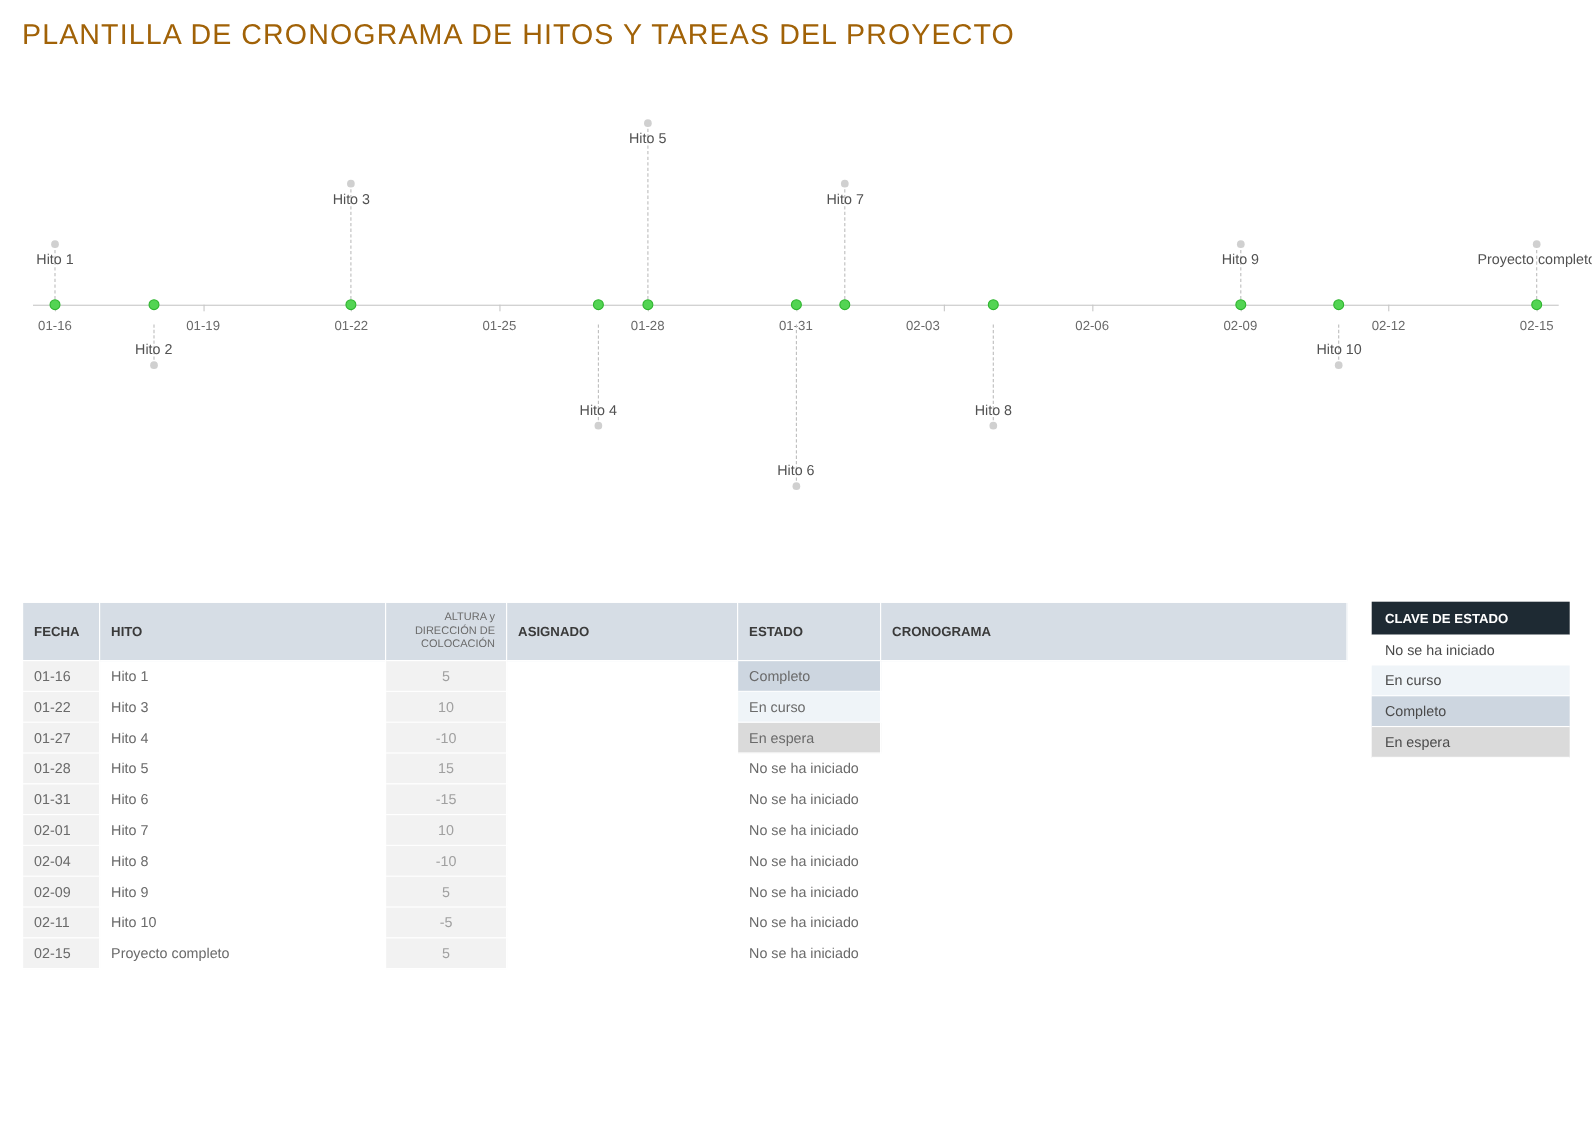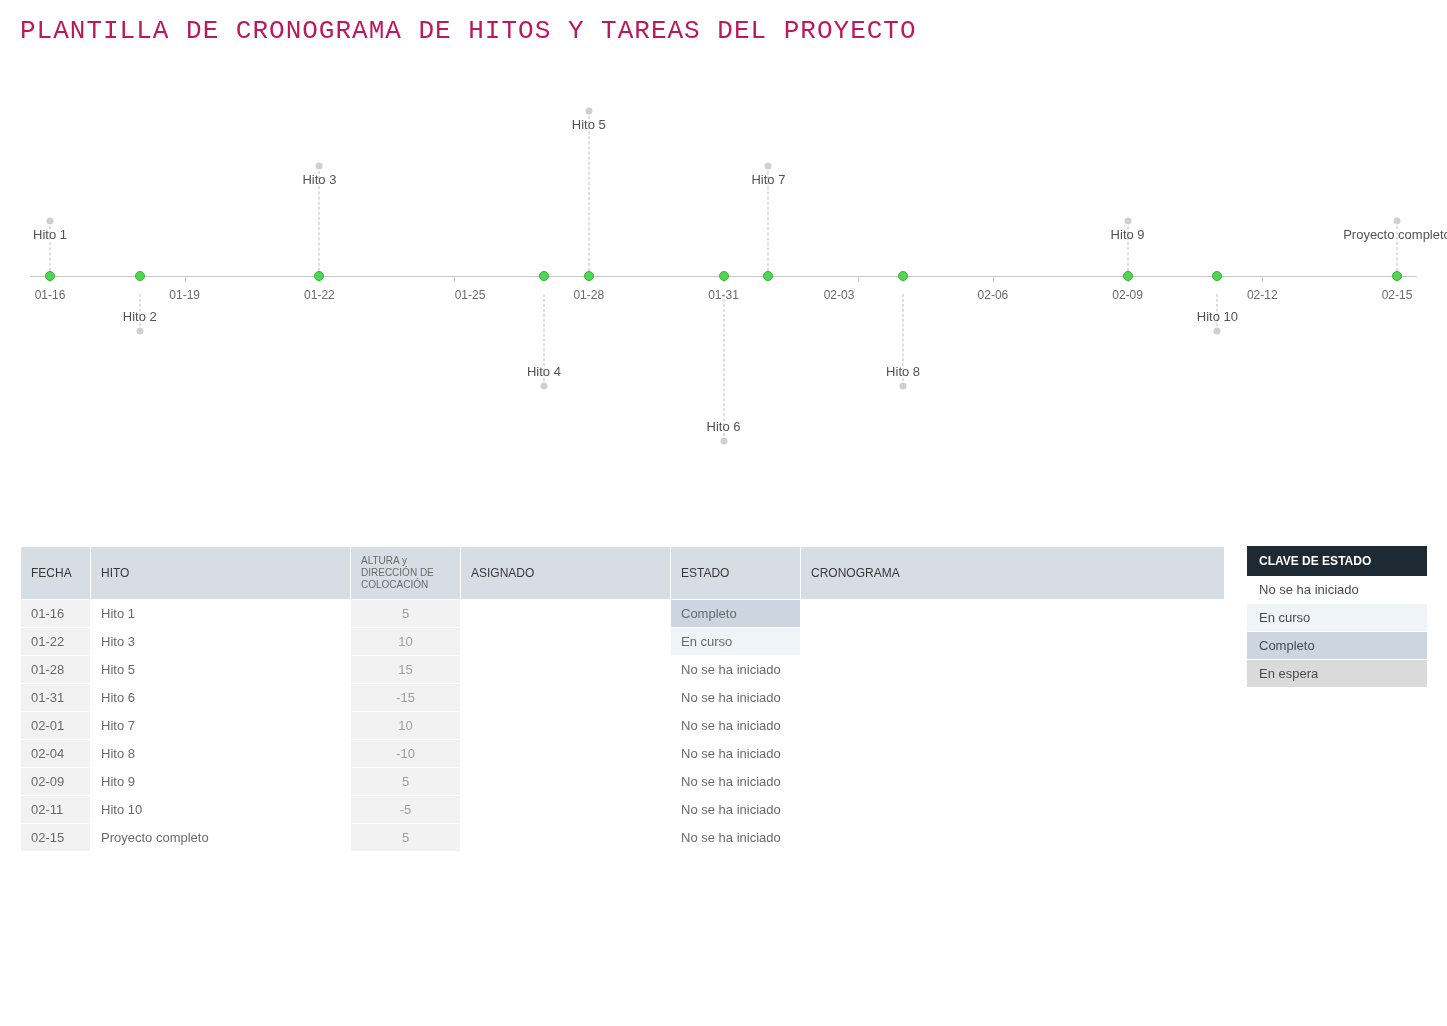--- a/index.html
+++ b/index.html
@@ -4,26 +4,25 @@
 <style>
   * { box-sizing: border-box; }
   body {
     margin: 0;
     padding: 16px 20px;
     font-family: "Segoe UI", "Century Gothic", Arial, sans-serif;
     color: #4a4a4a;
     background: #fff;
   }
   h1.page-title {
-    color: #be185d;
+    color: #a16207;
     font-weight: 400;
     letter-spacing: 1px;
     margin: 0 0 40px 0;
     font-size: 26px;
-    font-family: Liberation Mono, monospace;
   }
   .timeline-wrap {
     position: relative;
     height: 400px;
     margin: 0 10px 60px 10px;
   }
   .timeline-axis {
     position: absolute;
     left: 0; right: 0;
     top: 190px;
@@ -81,29 +80,29 @@
   }
   table.milestones {
     border-collapse: collapse;
     width: 100%;
     font-size: 13px;
   }
   table.milestones th {
     background: #d6dde5;
     text-align: left;
     padding: 8px 10px;
-    font-weight: 400;
+    font-weight: 700;
     color: #3a3a3a;
     border: 1px solid #fff;
     font-size: 12px;
   }
   table.milestones th.small {
     font-size: 10px;
     line-height: 1.2;
-    text-align: left;
+    text-align: right;
     font-weight: 400;
     color: #6a6a6a;
   }
   table.milestones td {
     padding: 6px 10px;
     border: 1px solid #fff;
     color: #6a6a6a;
     height: 28px;
   }
   table.milestones td.dim { background: #f2f2f2; }
@@ -141,21 +140,21 @@
 
 <div class="timeline-wrap" id="timeline">
   <div class="timeline-axis"></div>
 <div class="tick" style="left: 20px;"></div>
     <div class="tick-label" style="left: 20px;">01-16</div>
     <div class="tick" style="left: 154.7px;"></div>
     <div class="tick-label" style="left: 154.7px;">01-19</div>
     <div class="tick" style="left: 289.4px;"></div>
     <div class="tick-label" style="left: 289.4px;">01-22</div>
     <div class="tick" style="left: 424.1px;"></div>
-    <div class="tick-label" style="left: 440px; text-align: center;">01-25</div>
+    <div class="tick-label" style="left: 424px; text-align: center;">01-25</div>
     <div class="tick" style="left: 558.8px;"></div>
     <div class="tick-label" style="left: 558.8px;">01-28</div>
     <div class="tick" style="left: 693.5px;"></div>
     <div class="tick-label" style="left: 693.5px;">01-31</div>
     <div class="tick" style="left: 828.2px;"></div>
     <div class="tick-label" style="left: 809px;">02-03</div>
     <div class="tick" style="left: 962.9px;"></div>
     <div class="tick-label" style="left: 962.9px;">02-06</div>
     <div class="tick" style="left: 1097.6px;"></div>
     <div class="tick-label" style="left: 1097.6px;">02-09</div>
@@ -233,20 +232,28 @@
           </tr>
           <tr>
             <td class="dim">01-22</td>
             <td>Hito 3</td>
             <td class="dim center">10</td>
             <td></td>
             <td class="status-encurso">En curso</td>
             <td></td>
           </tr>
           <tr>
+            <td class="dim">01-27</td>
+            <td>Hito 4</td>
+            <td class="dim center">-10</td>
+            <td></td>
+            <td class="status-enespera">En espera</td>
+            <td></td>
+          </tr>
+          <tr>
             <td class="dim">01-28</td>
             <td>Hito 5</td>
             <td class="dim center">15</td>
             <td></td>
             <td class="status-nostart">No se ha iniciado</td>
             <td></td>
           </tr>
           <tr>
             <td class="dim">01-31</td>
             <td>Hito 6</td>

